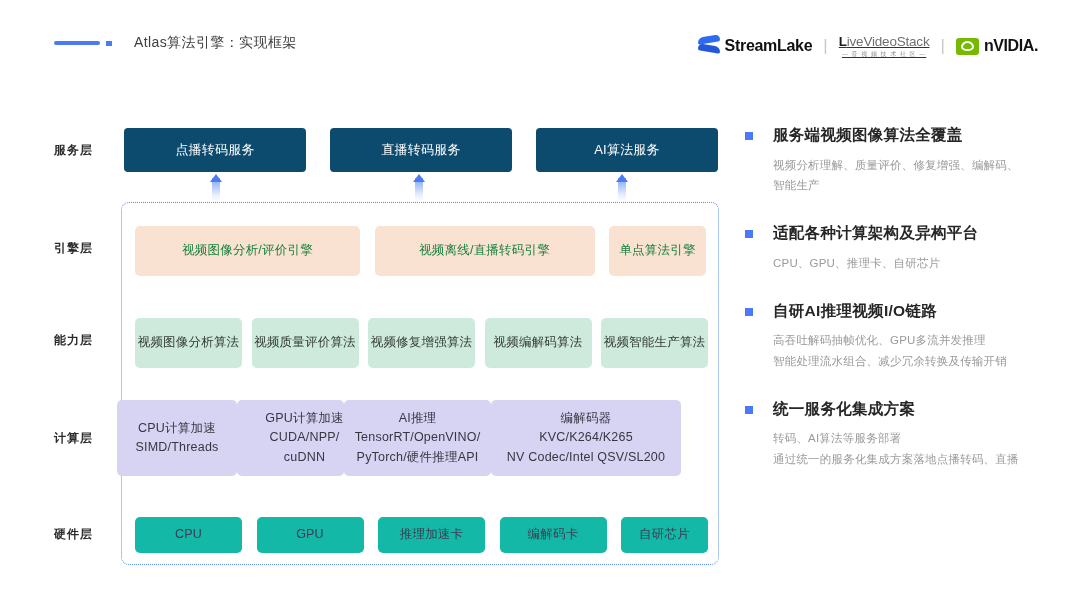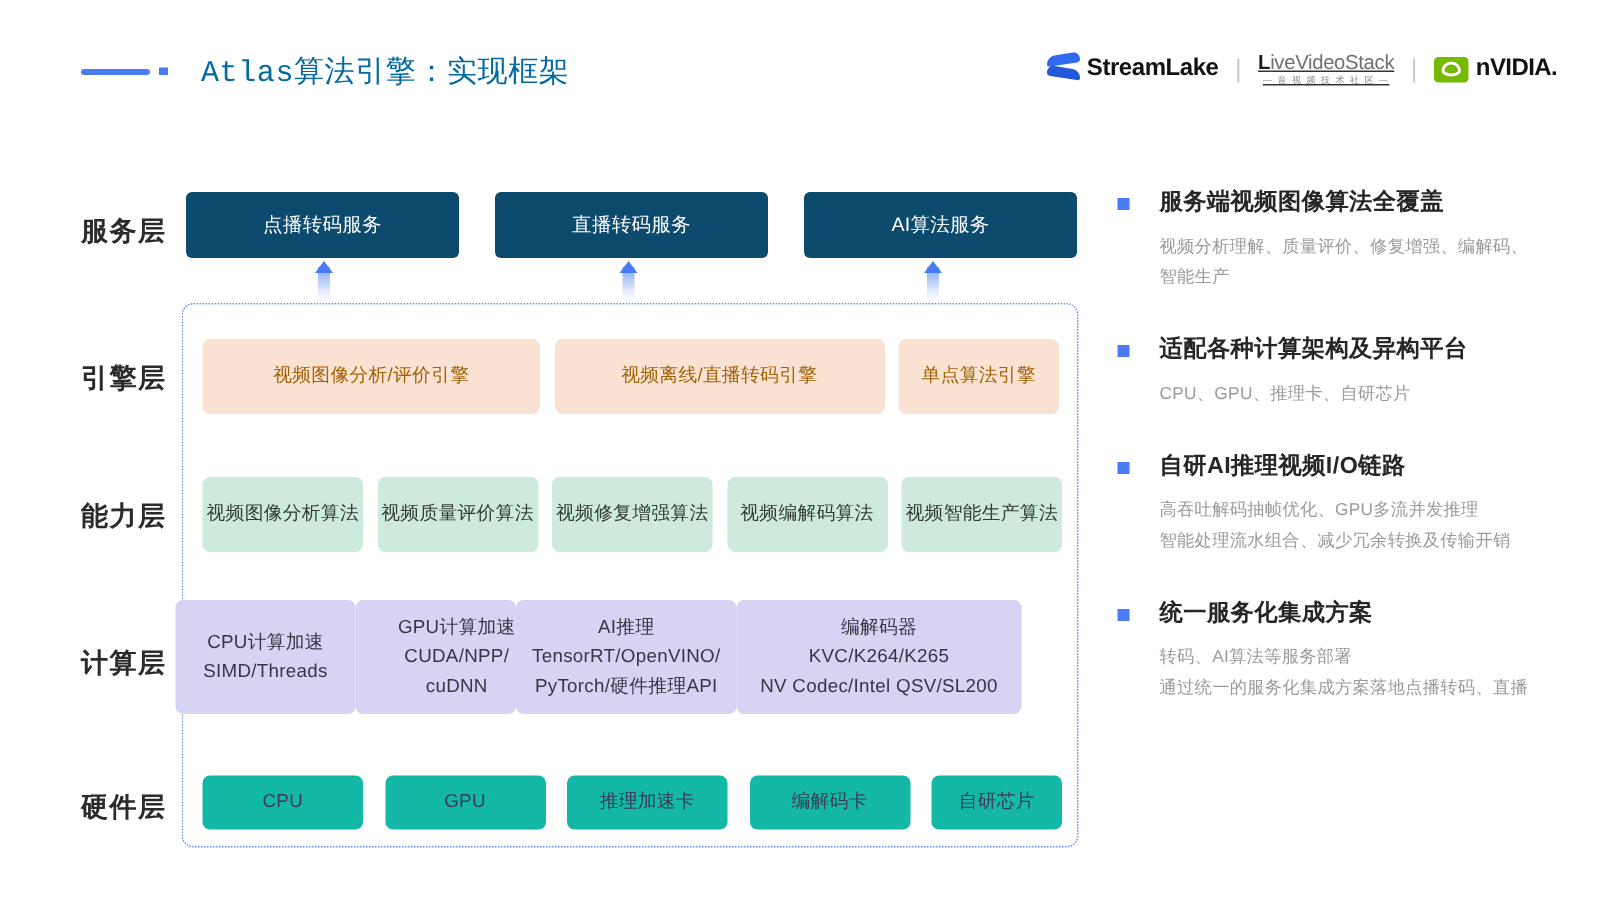--- a/index.html
+++ b/index.html
@@ -37,25 +37,24 @@
     border-radius: 2px;
     margin-right: 6px;
   }
   .title-dot {
     width: 6px;
     height: 5px;
     background: #4a7bf5;
     margin-right: 22px;
   }
   .page-title {
-    font-size: 20px;
-    color: #0369a1;
+    font-size: 14px;
+    color: #404040;
     letter-spacing: 0.4px;
     white-space: nowrap;
-    font-family: Liberation Mono, monospace;
   }
 
   .logos {
     position: absolute;
     right: 42px;
     top: 32px;
     display: flex;
     align-items: center;
     height: 28px;
   }
@@ -145,21 +144,21 @@
     position: absolute;
     left: 0;
     top: 92px;
     width: 735px;
     height: 500px;
   }
   .layer-label {
     position: absolute;
     left: 54px;
     width: 66px;
-    font-size: 18px;
+    font-size: 12px;
     font-weight: bold;
     color: #2b2b2b;
     letter-spacing: 1px;
     text-align: left;
   }
 
   .dashed-frame {
     position: absolute;
     left: 121px;
     top: 110px;
@@ -191,21 +190,21 @@
   .box-service {
     background: #0c4a6e;
     color: #ffffff;
     height: 44px;
     font-size: 13px;
     border-radius: 4px;
   }
   .box-engine {
     background: #fae2d2;
     height: 50px;
-    color: #a16207;
+    color: #15803d;
   }
   .box-capability {
     background: #cdeadc;
     height: 50px;
     color: #333b36;
   }
   .box-compute {
     background: #d7d3f2;
     height: 76px;
     color: #393644;
@@ -324,21 +323,21 @@
         </div>
       </div>
       <div class="layer-label" style="top: 148px;">引擎层</div>
       <div class="row" style="left: 135px; top: 134px; width: 571px; justify-content: space-between;">
         <div class="box box-engine" style="width: 225px;">
           <span>视频图像分析/评价引擎</span>
         </div>
         <div class="box box-engine" style="width: 220px;">
           <span>视频离线/直播转码引擎</span>
         </div>
-        <div class="box box-engine" style="width: 107px;">
+        <div class="box box-engine" style="width: 97px;">
           <span>单点算法引擎</span>
         </div>
       </div>
       <div class="layer-label" style="top: 240px;">能力层</div>
       <div class="row" style="left: 135px; top: 226px; width: 573px; justify-content: space-between;">
         <div class="box box-capability" style="width: 107px;">
           <span>视频图像分析算法</span>
         </div>
         <div class="box box-capability" style="width: 107px;">
           <span>视频质量评价算法</span>

